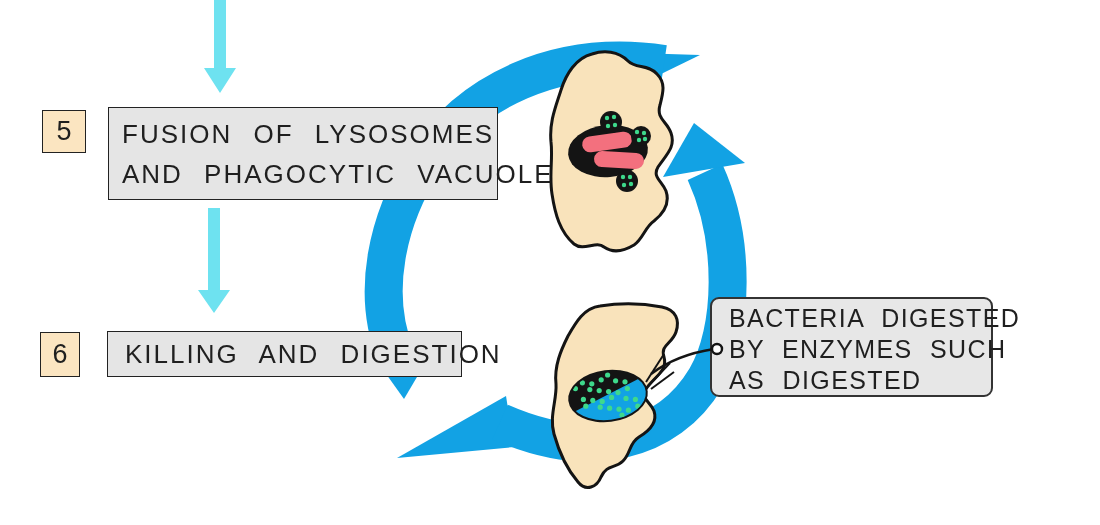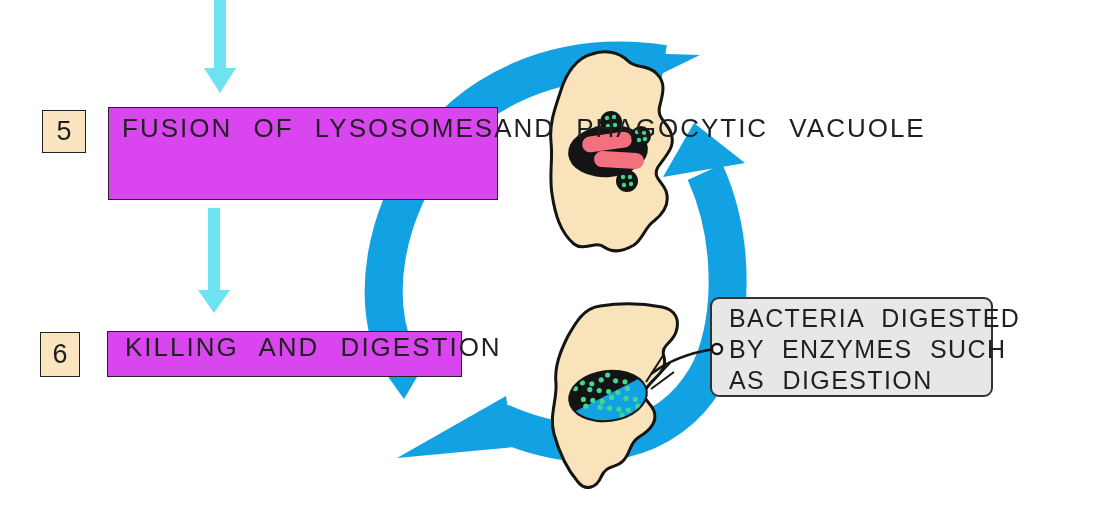--- a/index.html
+++ b/index.html
@@ -23,22 +23,22 @@
 
   .numbox{
     position:absolute;z-index:2;background:#fbe5c1;border:1.6px solid #222;
     display:flex;align-items:center;justify-content:center;
     font-size:27px;box-sizing:border-box;
   }
   #num5{left:42px;top:110px;width:44px;height:43px;}
   #num6{left:40px;top:332px;width:40px;height:45px;}
 
   .stepbox{
-    position:absolute;z-index:2;background:#d946ef;border:1.6px solid #222;
-    box-sizing:border-box;display:flex;flex-direction:row;
+    position:absolute;z-index:2;background:#e5e5e5;border:1.6px solid #222;
+    box-sizing:border-box;display:flex;flex-direction:column;justify-content:center;
     padding-left:13px;font-size:26px;letter-spacing:2px;word-spacing:12px;white-space:nowrap;
   }
   #step5{left:108px;top:107px;width:390px;height:93px;line-height:40px;}
   #step6{left:107px;top:331px;width:355px;height:46px;padding-left:17px;}
 
   .tagbox{
     position:absolute;z-index:2;left:710px;top:297px;width:283px;height:100px;
     background:#e7e7e7;border:2.5px solid #333;border-radius:9px;box-sizing:border-box;
     padding:4px 0 0 17px;font-size:25px;letter-spacing:1.4px;word-spacing:9px;
     line-height:31px;white-space:nowrap;
@@ -161,21 +161,21 @@
   <div class="numbox" id="num6">
     <span>6</span>
   </div>
   <div class="stepbox" id="step6">
     <div>KILLING AND DIGESTION</div>
   </div>
 
   <div class="tagbox">
     <div>BACTERIA DIGESTED</div>
     <div>BY ENZYMES SUCH</div>
-    <div>AS DIGESTION</div>
+    <div>AS DIGESTED</div>
   </div>
 
   <svg class="layer over" viewBox="0 0 1100 525">
     <path class="leader" d="M 714,349 C 688,353 668,361 651,374"></path>
     <path class="leader" style="stroke-width:2" d="M 646,382 L 664,354"></path>
     <path class="leader" style="stroke-width:2" d="M 648,386 L 670,363"></path>
     <path class="leader" style="stroke-width:2" d="M 651,389 L 674,372"></path>
     <circle cx="717" cy="349" r="5" fill="#ffffff" stroke="#141414" stroke-width="2.4"></circle>
   </svg>
 

